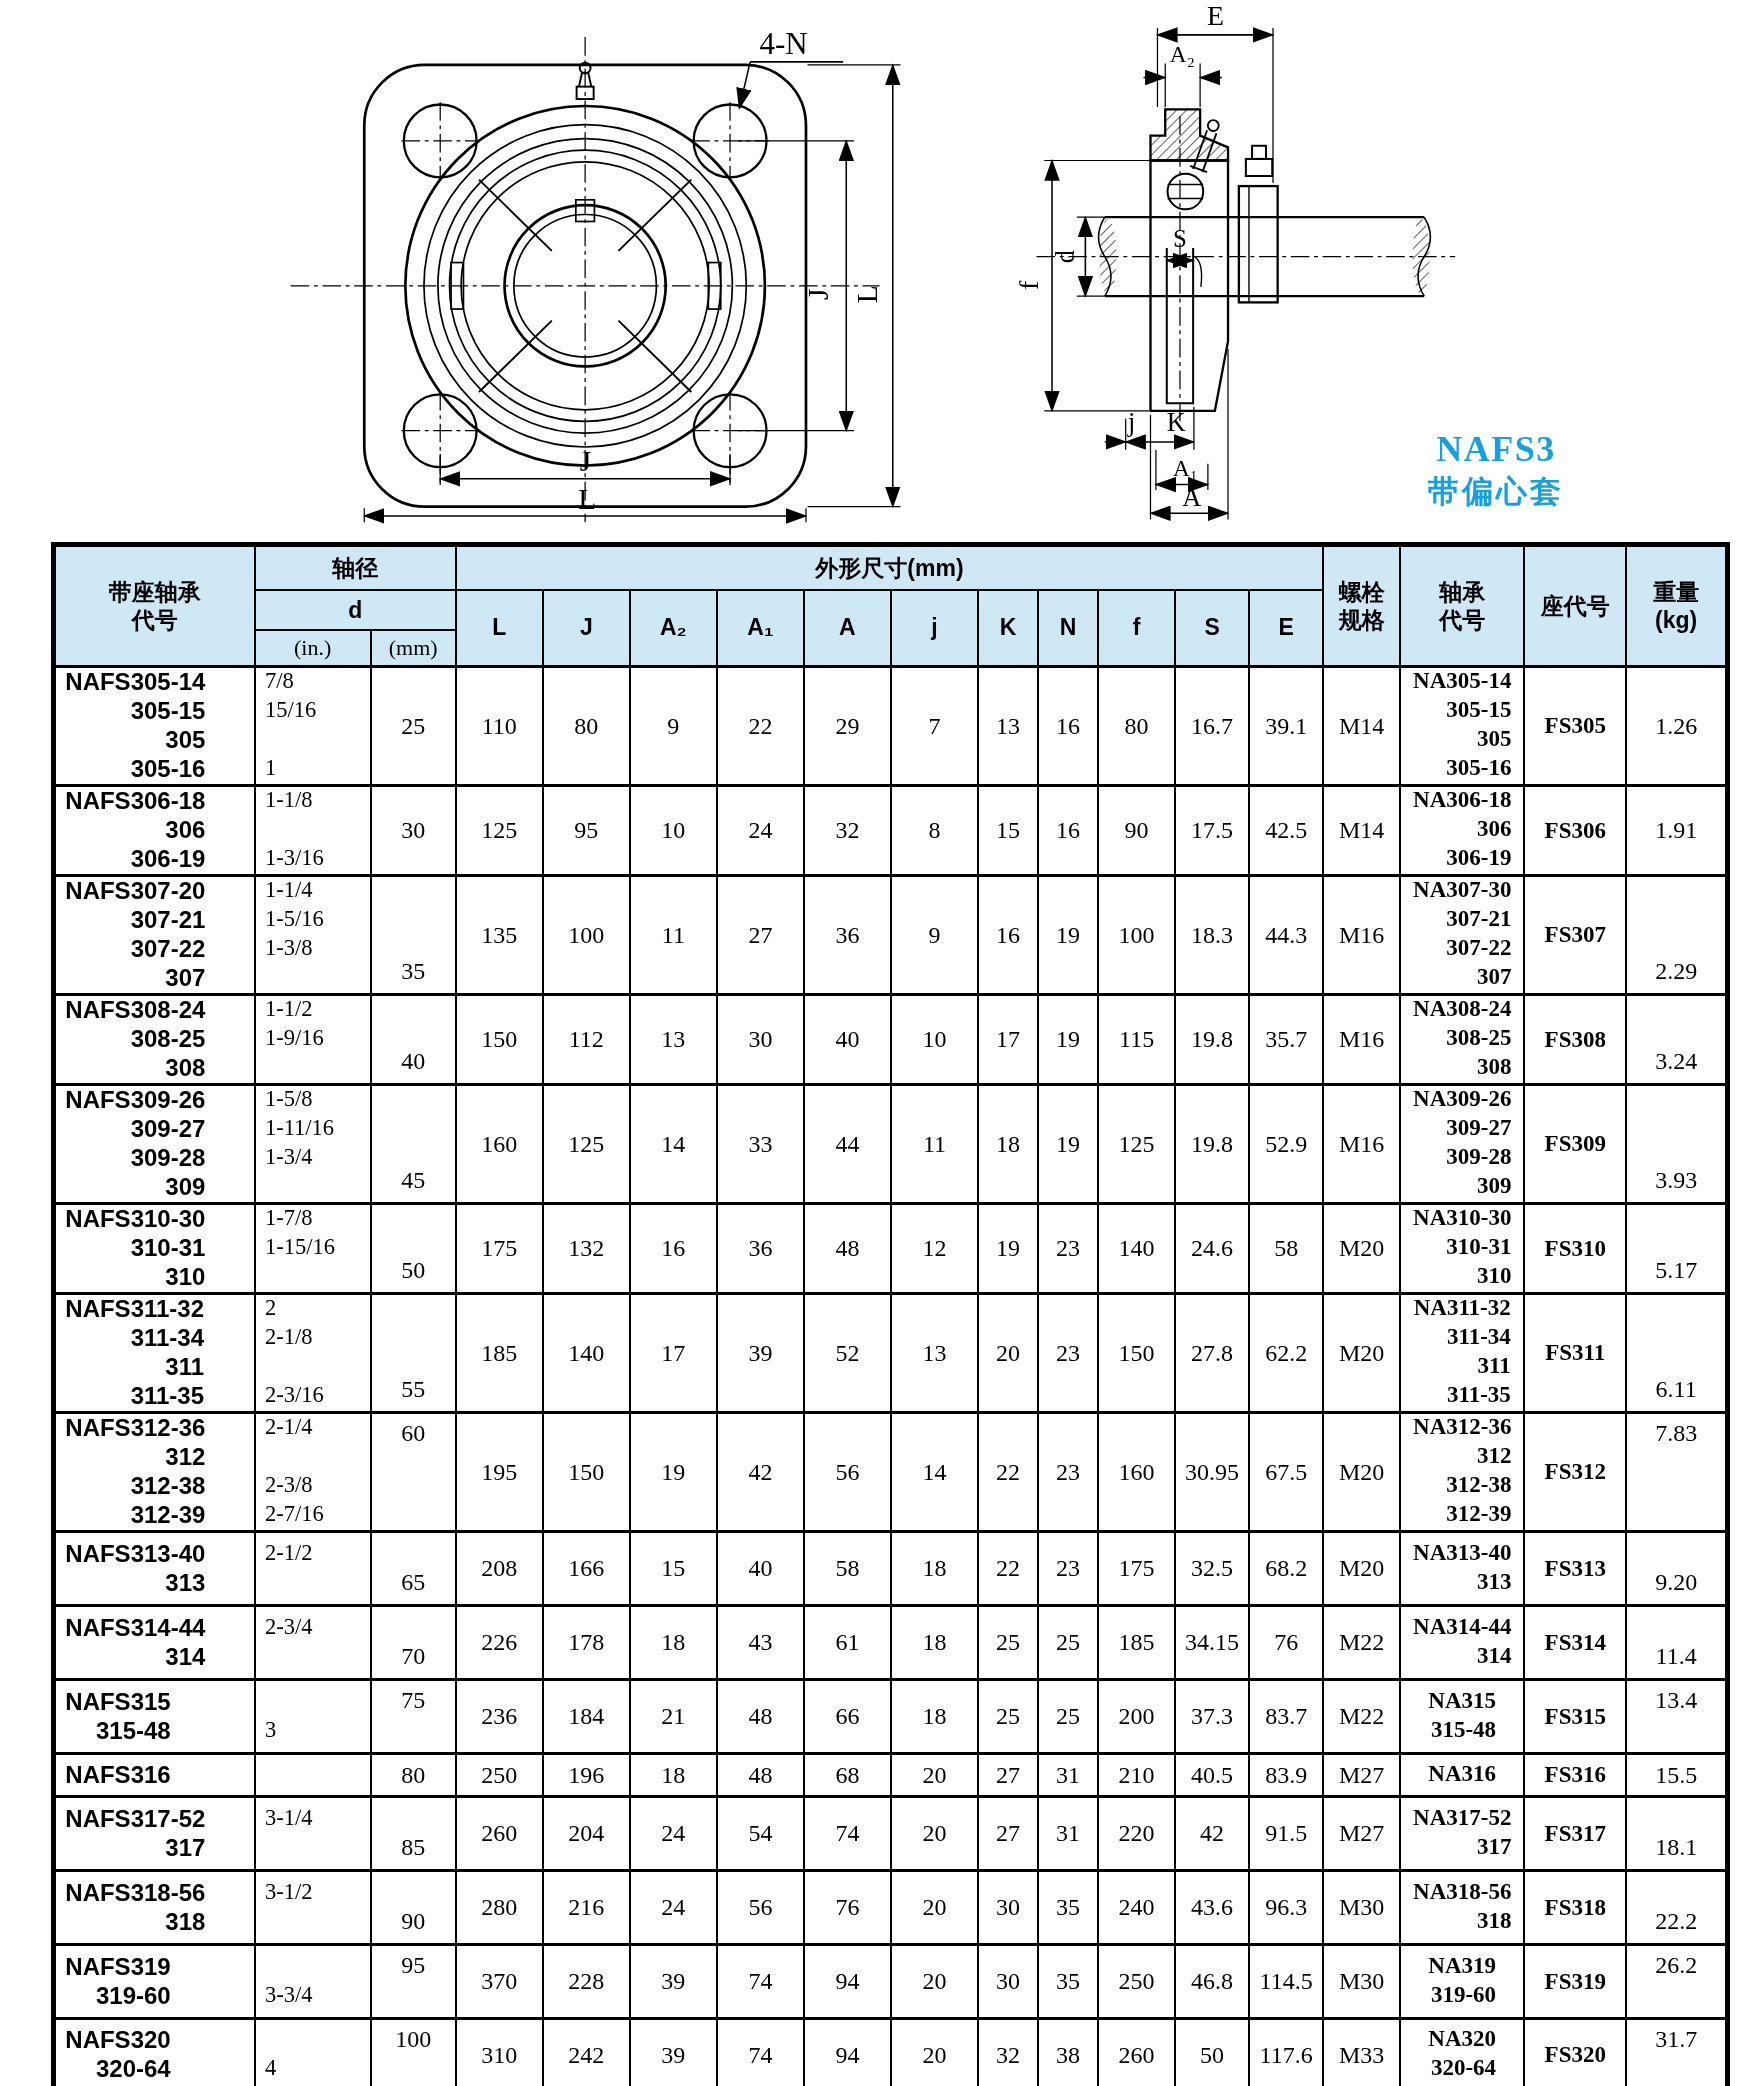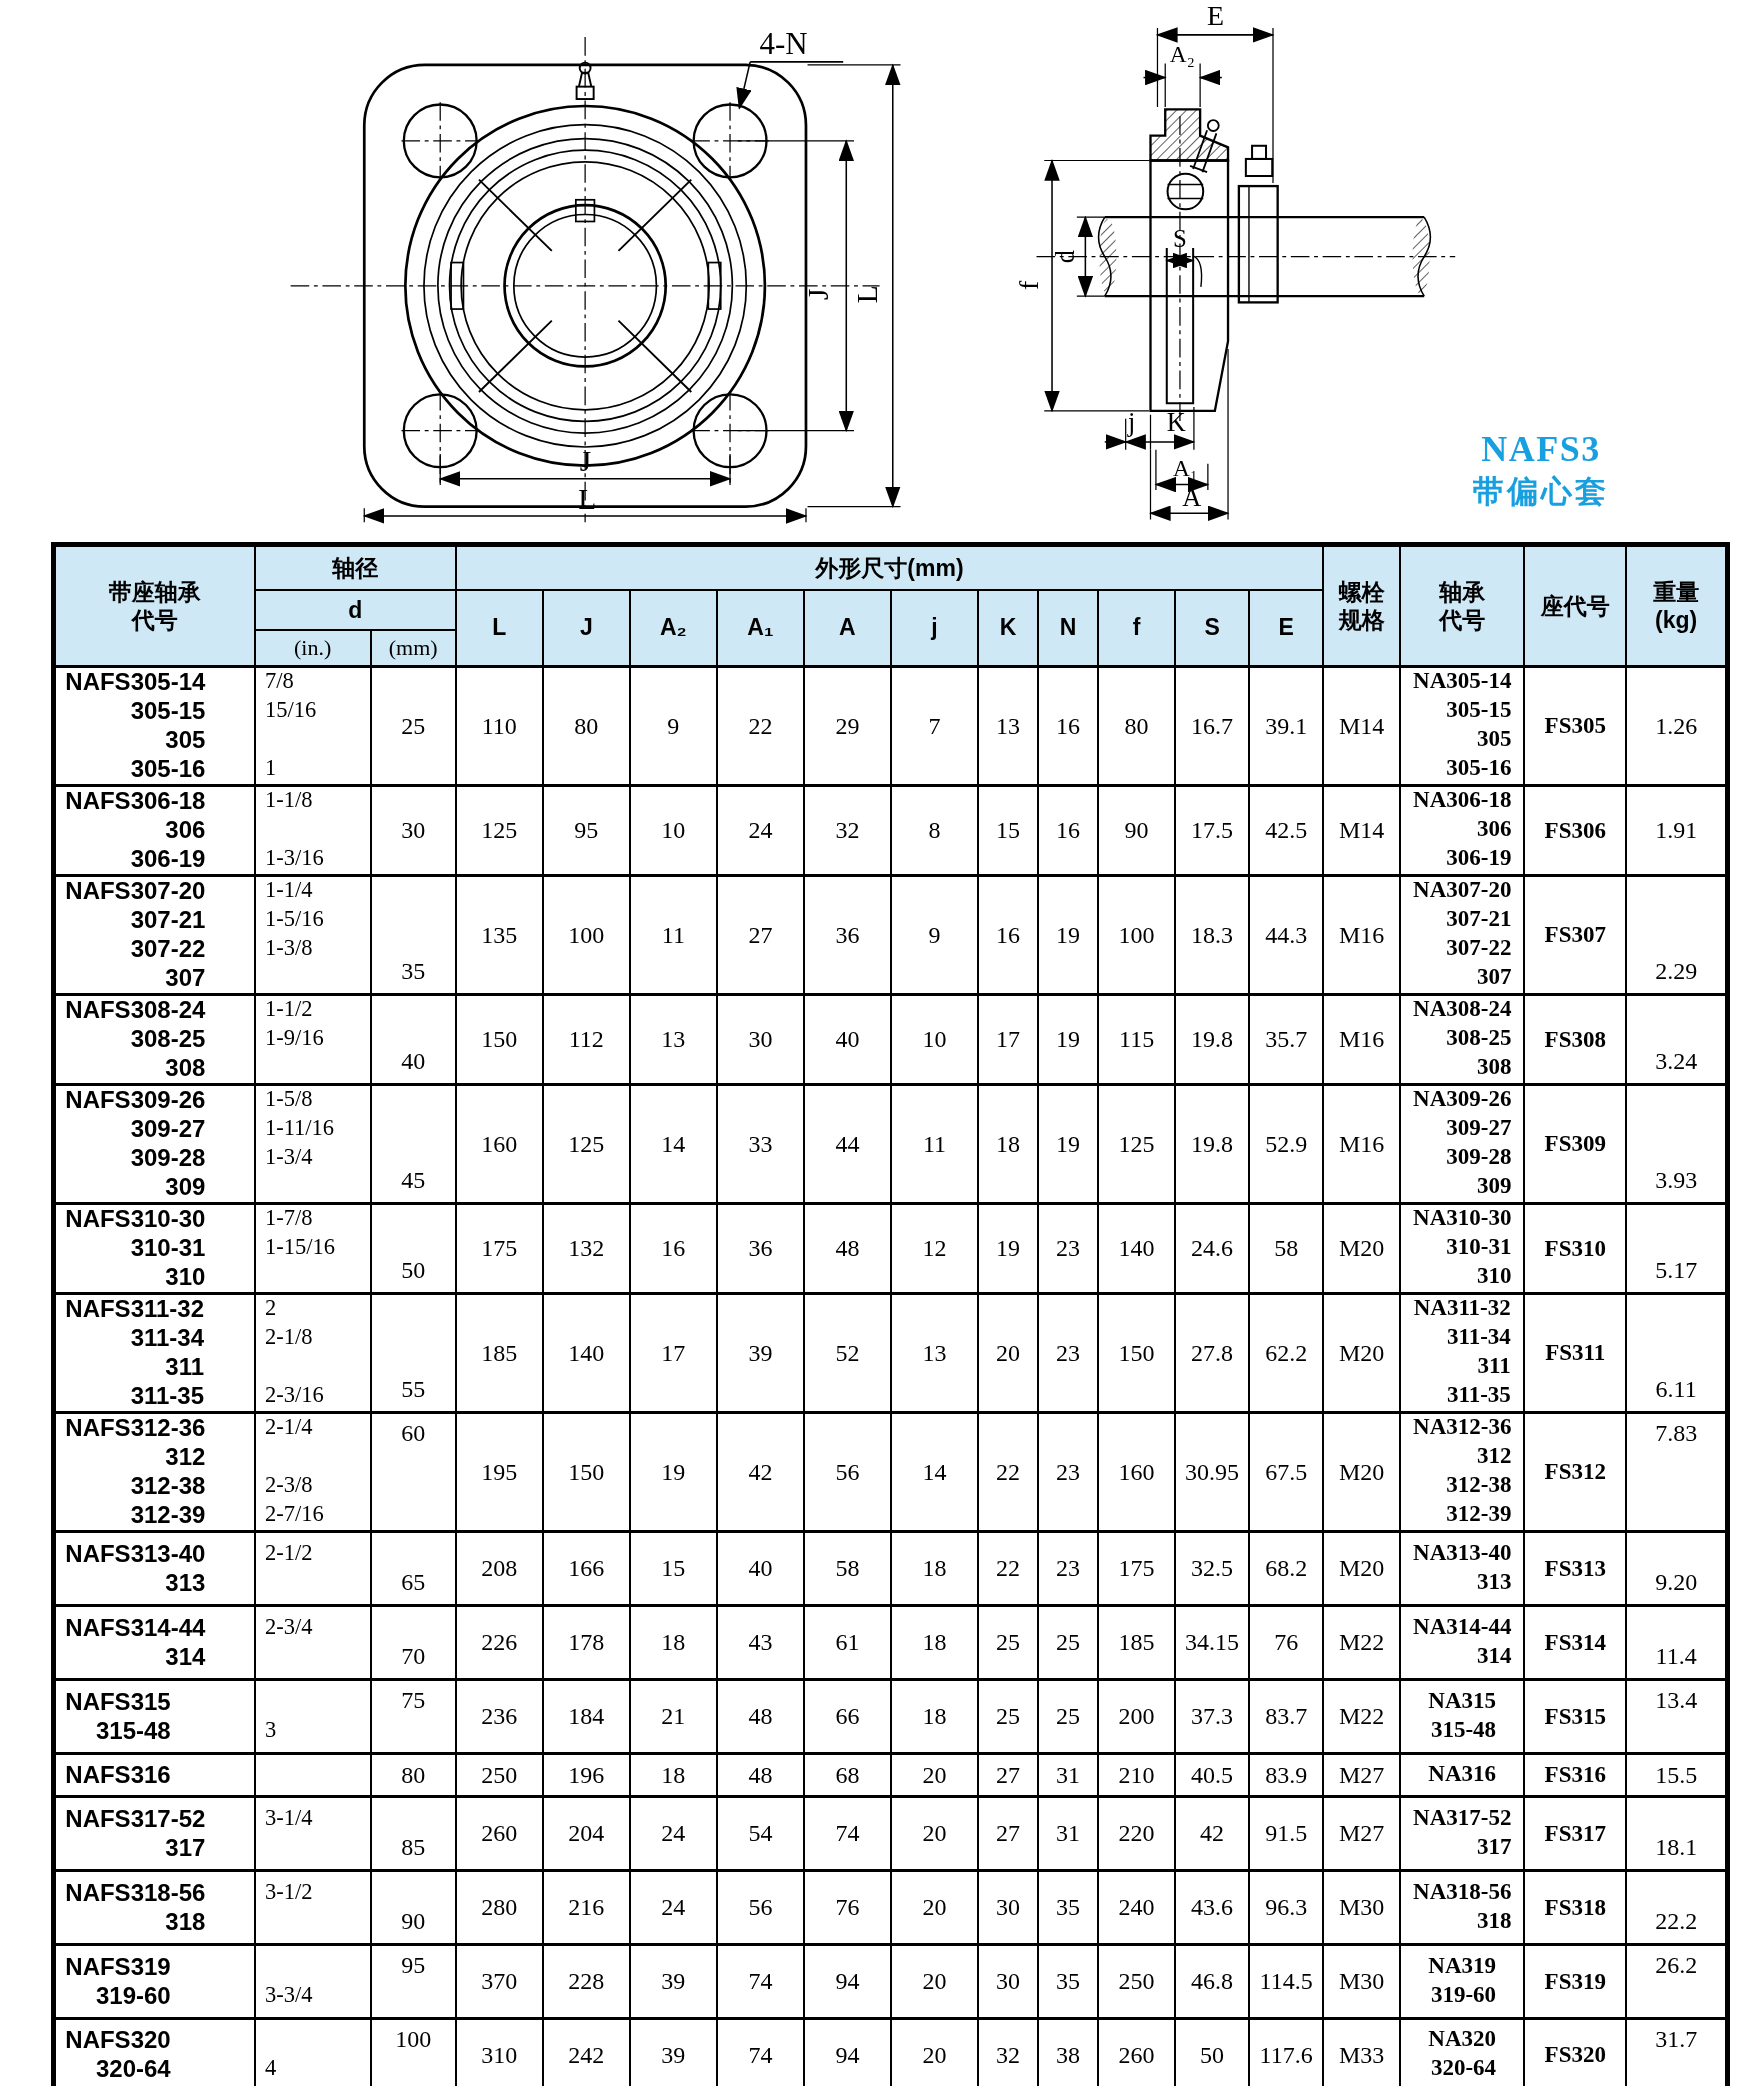--- a/index.html
+++ b/index.html
@@ -10,21 +10,21 @@
   }
   html,body{margin:0;padding:0;}
   body{
     width:1757px;height:2087px;position:relative;background:#ffffff;
     font-family:"Liberation Serif", serif;color:var(--text);
   }
   
   .drawing{position:absolute;}
   svg text{font-family:"Liberation Serif", serif;fill:#000;}
   
-  .series-label{position:absolute;left:1452px;top:428px;width:178px;text-align:center;color:var(--accent);}
+  .series-label{position:absolute;left:1407px;top:428px;width:178px;text-align:center;color:var(--accent);}
   .series-label .l1{font:bold 36px "Liberation Serif", serif;letter-spacing:1.5px;}
   .series-label .l2{font:bold 31px "Liberation Serif", serif;letter-spacing:3.1px;margin-top:1px;}
   
   .table-wrap{position:absolute;left:51px;top:542px;}
   table{border-collapse:collapse;table-layout:fixed;width:1679px;border:5.4px solid var(--line);}
   th,td{border:2.3px solid var(--line);padding:0;overflow:hidden;}
   thead th{background:var(--header-bg);font:bold 23px "Liberation Sans", sans-serif;
            white-space:pre-line;text-align:center;vertical-align:middle;line-height:28px;}
   thead th.sub{font:22px "Liberation Serif", serif;margin-top:40px;}
   thead th.dimletter{font:bold 23px "Liberation Sans", sans-serif;}
@@ -320,21 +320,21 @@
           <td class="num">11</td>
           <td class="num">27</td>
           <td class="num">36</td>
           <td class="num">9</td>
           <td class="num">16</td>
           <td class="num">19</td>
           <td class="num">100</td>
           <td class="num">18.3</td>
           <td class="num">44.3</td>
           <td class="num">M16</td>
-          <td class="brg"><div class="stack"><div class="line first">NA307-20</div><div class="line rest">307-21</div><div class="line rest">307-22</div><div class="line rest">307</div></div></td>
+          <td class="brg"><div class="stack"><div class="line first">NA307-30</div><div class="line rest">307-21</div><div class="line rest">307-22</div><div class="line rest">307</div></div></td>
           <td class="fs">FS307</td>
           <td class="wt pos-bot">2.29</td>
         </tr>
         <tr style="height: 89px;">
           <td class="codes"><div class="stack"><div class="line first">NAFS308-24</div><div class="line rest">308-25</div><div class="line rest">308</div></div></td>
           <td class="inches">
             <div class="stack">
               <div class="line first">1-1/2</div>
               <div class="line rest">1-9/16</div>
               <div class="line rest"></div>

